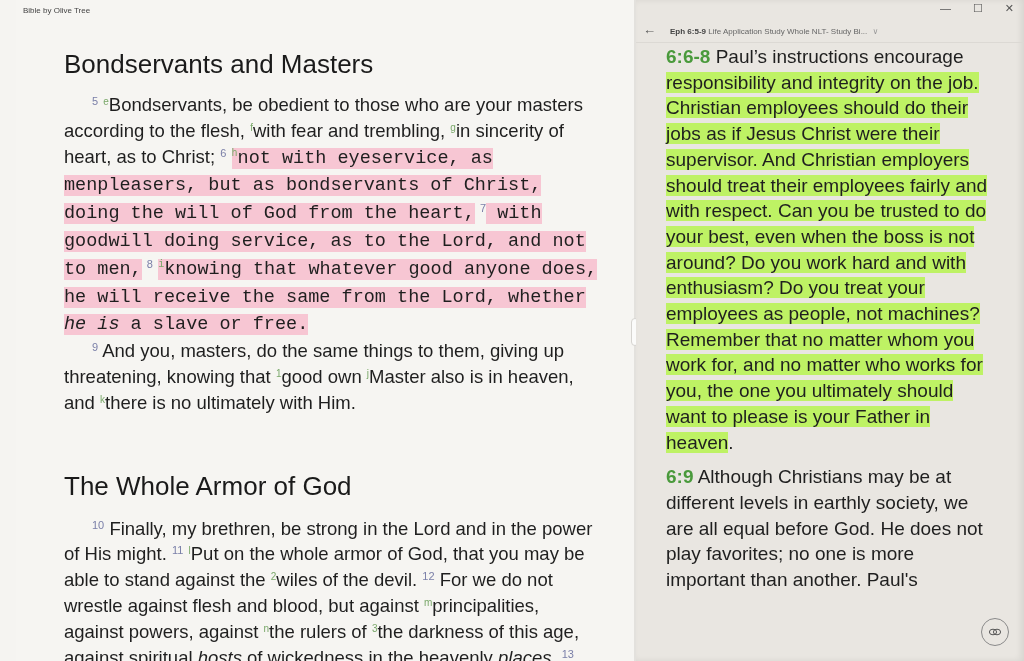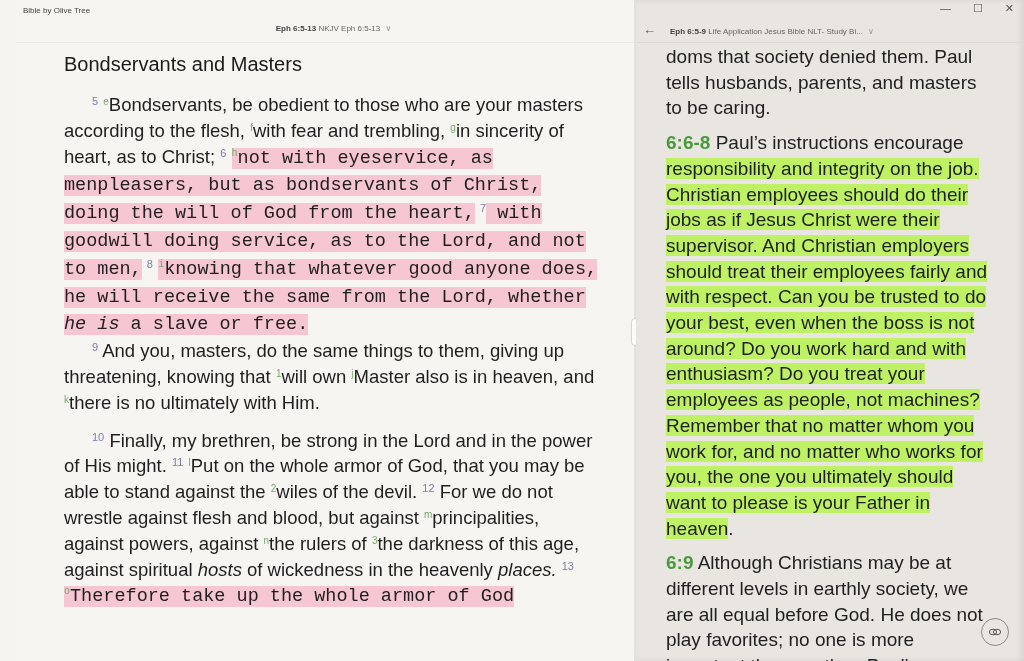--- a/index.html
+++ b/index.html
@@ -11,77 +11,71 @@
   .app-title { position:absolute; left:7px; top:6px; font-size:8px; color:#444; }
   .left-header { position:absolute; left:0; top:24px; width:635px; height:18px; text-align:center; font-size:8px; color:#666; border-bottom:1px solid #eceae6; }
   .left-header b { color:#444; font-weight:bold; }
   .chev { color:#999; font-size:8px; margin-left:3px; }
   .win-controls { position:absolute; right:10px; top:2px; display:flex; gap:22px; font-size:11px; color:#555; }
   .right-header { position:absolute; left:0; top:24px; width:388px; height:18px; font-size:8px; color:#666; border-bottom:1px solid #dcd9d4; }
   .back { position:absolute; left:7px; top:-2px; font-size:13px; color:#555; }
   .rh-text { position:absolute; left:34px; top:3px; }
   .rh-text b { color:#444;margin-top:20px; }
   .content { position:absolute; left:48px; top:46px; width:540px; font-size:18.5px; line-height:25.8px; }
-  h2 { font-weight:normal; font-size:20px; margin:0; line-height:36px; color:#1a1a1a; }
+  h2 { font-weight:normal; font-size:26px; margin:0; line-height:36px; color:#1a1a1a; }
   .para { text-indent:28px; margin:0; }
   sup.v { font-size:11px; color:#7a7fa8; vertical-align:top; position:relative; top:-3px; }
   sup.n { font-size:10px; color:#7aa86a; vertical-align:top; position:relative; top:-3px; }
   .hl { background:#f7c6d3;font-family:Liberation Mono, monospace; }
   .rcontent { position:absolute; left:30px; top:44px; width:330px; font-size:19px; line-height:25.7px; }
   .rcontent p { margin:0 0 9px 0; }
   .ref { color:#4a9a3c;font-weight:bold; }
   .hlo { background:#bef264; }
   .link-btn { position:absolute; left:345px; top:618px; width:26px; height:26px; border:1px solid #8a8a8a; border-radius:50%; display:flex; align-items:center; justify-content:center; font-size:11px; color:#555; }
 </style>
 </head>
 <body>
 
 <div class="left">
   <div class="app-title">Bible by Olive Tree</div>
-  <div class="left-header">
-    <b>Eph 6:5-13</b>
-    <span>NKJV</span>
-    <span>Eph 6:5-13</span>
-    <span class="chev">∨</span>
-  </div>
 
   <div class="content">
     <h2>Bondservants and Masters</h2>
     <p class="para" style="margin-top:10px">
       <sup class="v">5</sup> <sup class="n">e</sup><span>Bondservants, be obedient to those who are your masters according to the flesh, </span><sup class="n">f</sup><span>with fear and trembling, </span><sup class="n">g</sup><span>in sincerity of heart, as to Christ; </span><sup class="v">6</sup> <span class="hl"><sup class="n">h</sup><span>not with eyeservice, as menpleasers, but as bondservants of Christ, doing the will of God from the heart,</span></span> <sup class="v">7</sup><span class="hl"> with goodwill doing service, as to the Lord, and not to men,</span> <sup class="v">8</sup> <span class="hl"><sup class="n">i</sup><span>knowing that whatever good anyone does, he will receive the same from the Lord, whether </span><i>he is</i><span> a slave or free.</span></span>
     </p>
     <p class="para">
-      <sup class="v">9</sup><span> And you, masters, do the same things to them, giving up threatening, knowing that </span><sup class="n">1</sup><span>will own </span><sup class="n">j</sup><span>Master also is in heaven, and </span><sup class="n">k</sup><span>there is no ultimately with Him.</span>
+      <sup class="v">9</sup><span> And you, masters, do the same things to them, giving up threatening, knowing that </span><sup class="n">1</sup><span>good own </span><sup class="n">j</sup><span>Master also is in heaven, and </span><sup class="n">k</sup><span>there is no ultimately with Him.</span>
     </p>
+    <h2 style="margin-top:52px">The Whole Armor of God</h2>
     <p class="para" style="margin-top:12px">
       <sup class="v">10</sup><span> Finally, my brethren, be strong in the Lord and in the power of His might.</span> <sup class="v">11</sup> <sup class="n">l</sup><span>Put on the whole armor of God, that you may be able to stand against the </span><sup class="n">2</sup><span>wiles of the devil.</span> <sup class="v">12</sup><span> For we do not wrestle against flesh and blood, but against </span><sup class="n">m</sup><span>principalities, against powers, against </span><sup class="n">n</sup><span>the rulers of </span><sup class="n">3</sup><span>the darkness of this age, against spiritual </span><i>hosts</i><span> of wickedness in the heavenly </span><i>places.</i> <sup class="v">13</sup> <span class="hl"><sup class="n">o</sup><span>Therefore take up the whole armor of God</span></span>
     </p>
   </div>
 </div>
 
 <div class="divider"></div>
 <div class="grip"></div>
 
 <div class="right">
   <div class="win-controls">
     <span>—</span>
     <span>☐</span>
     <span>✕</span>
   </div>
   <div class="right-header">
     <span class="back">←</span>
     <span class="rh-text">
       <b>Eph 6:5-9</b>
-      <span>Life Application Jesus Bible NLT-  Study Bi...</span>
+      <span>Life Application Study Whole NLT-  Study Bi...</span>
       <span class="chev">∨</span>
     </span>
   </div>
 
   <div class="rcontent">
-    <p><span>doms that society denied them. Paul tells husbands, parents, and masters to be caring.</span></p>
     <p><span class="ref">6:6-8</span><span> Paul’s instructions encourage </span><span class="hlo">responsibility and integrity on the job. Christian employees should do their jobs as if Jesus Christ were their supervisor. And Christian employers should treat their employees fairly and with respect. Can you be trusted to do your best, even when the boss is not around? Do you work hard and with enthusiasm? Do you treat your employees as people, not machines? Remember that no matter whom you work for, and no matter who works for you, the one you ultimately should want to please is your Father in heaven</span><span>.</span></p>
     <p><span class="ref">6:9</span><span> Although Christians may be at different levels in earthly society, we are all equal before God. He does not play favorites; no one is more important than another. Paul's</span></p>
   </div>
 
   <div class="link-btn">
     <svg width="14" height="10" viewBox="0 0 14 10">
         <ellipse cx="5" cy="5" rx="3.6" ry="2.8" fill="none" stroke="#555" stroke-width="1"></ellipse>
         <ellipse cx="9" cy="5" rx="3.6" ry="2.8" fill="none" stroke="#555" stroke-width="1"></ellipse>
       </svg>
   </div>

